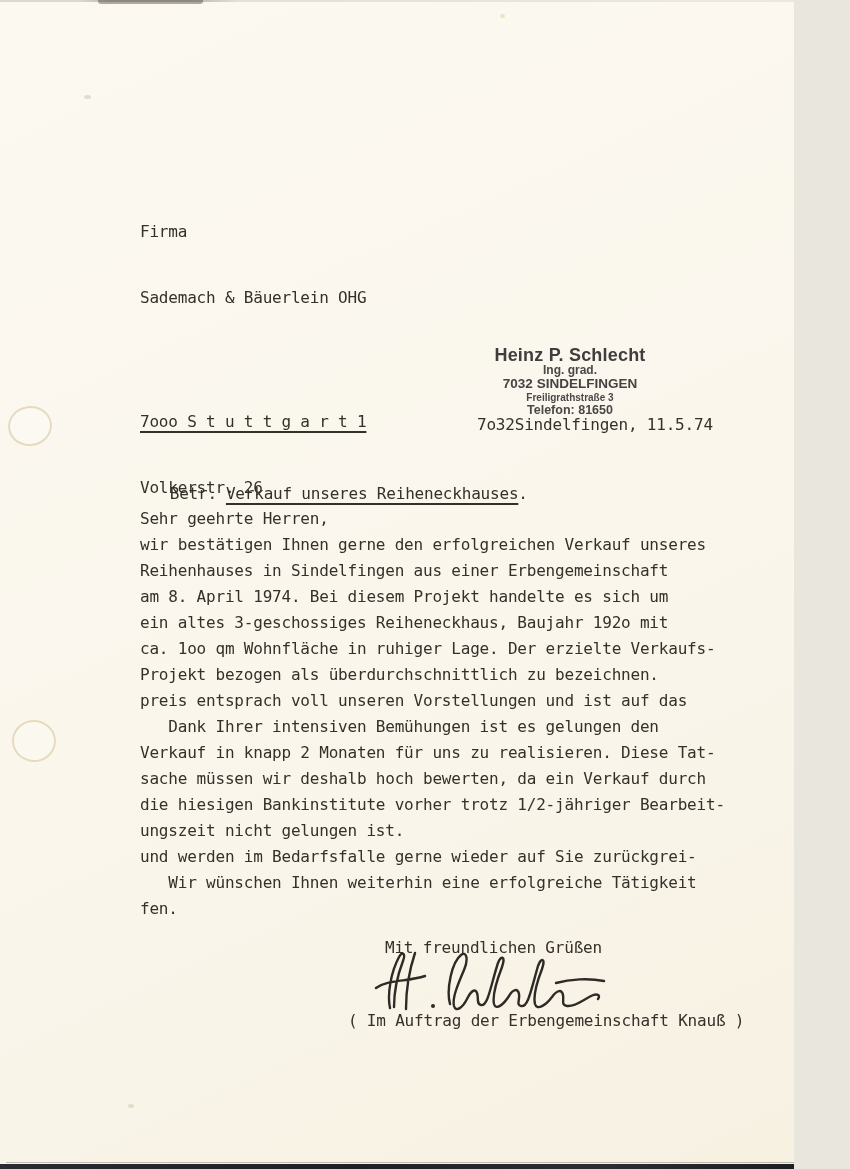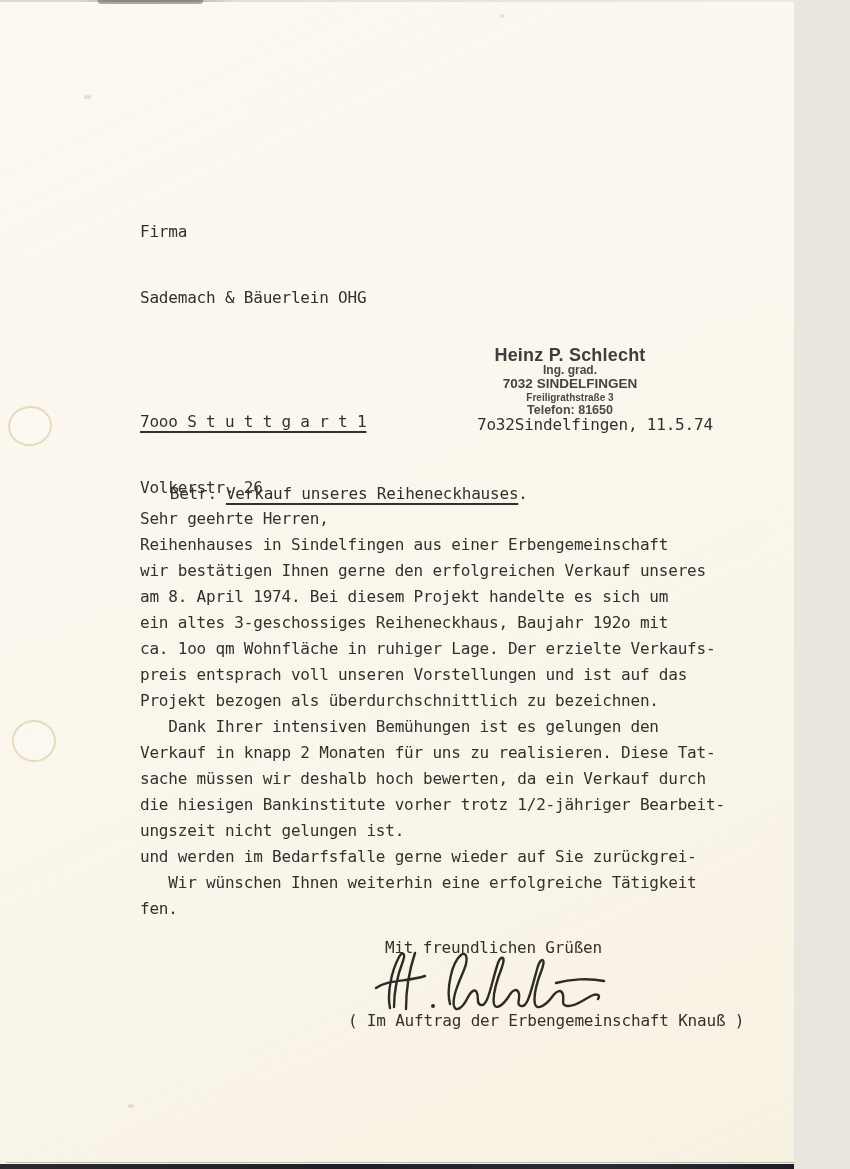--- a/index.html
+++ b/index.html
@@ -129,27 +129,27 @@
   </div>
 
   <div class="dateline tw tw-line">7o32Sindelfingen, 11.5.74</div>
 
   <div class="subject tw tw-line">
     <span class="label">Betr.</span><span class="u-line">Verkauf unseres Reiheneckhauses</span><span>.</span>
   </div>
 
   <div class="body-block">
     <div class="tw tw-line">Sehr geehrte Herren,</div>
+    <div class="tw tw-line">wir bestätigen Ihnen gerne den erfolgreichen Verkauf unseres</div>
     <div class="tw tw-line">Reihenhauses in Sindelfingen aus einer Erbengemeinschaft</div>
-    <div class="tw tw-line">wir bestätigen Ihnen gerne den erfolgreichen Verkauf unseres</div>
     <div class="tw tw-line">am 8. April 1974. Bei diesem Projekt handelte es sich um</div>
     <div class="tw tw-line">ein altes 3-geschossiges Reiheneckhaus, Baujahr 192o mit</div>
     <div class="tw tw-line">ca. 1oo qm Wohnfläche in ruhiger Lage. Der erzielte Verkaufs-</div>
+    <div class="tw tw-line">Projekt bezogen als überdurchschnittlich zu bezeichnen.</div>
     <div class="tw tw-line">preis entsprach voll unseren Vorstellungen und ist auf das</div>
-    <div class="tw tw-line">Projekt bezogen als überdurchschnittlich zu bezeichnen.</div>
     <div class="tw tw-line">   Dank Ihrer intensiven Bemühungen ist es gelungen den</div>
     <div class="tw tw-line">Verkauf in knapp 2 Monaten für uns zu realisieren. Diese Tat-</div>
     <div class="tw tw-line">sache müssen wir deshalb hoch bewerten, da ein Verkauf durch</div>
     <div class="tw tw-line">die hiesigen Bankinstitute vorher trotz 1/2-jähriger Bearbeit-</div>
     <div class="tw tw-line">ungszeit nicht gelungen ist.</div>
     <div class="tw tw-line">und werden im Bedarfsfalle gerne wieder auf Sie zurückgrei-</div>
     <div class="tw tw-line">   Wir wünschen Ihnen weiterhin eine erfolgreiche Tätigkeit</div>
     <div class="tw tw-line">fen.</div>
   </div>
 

